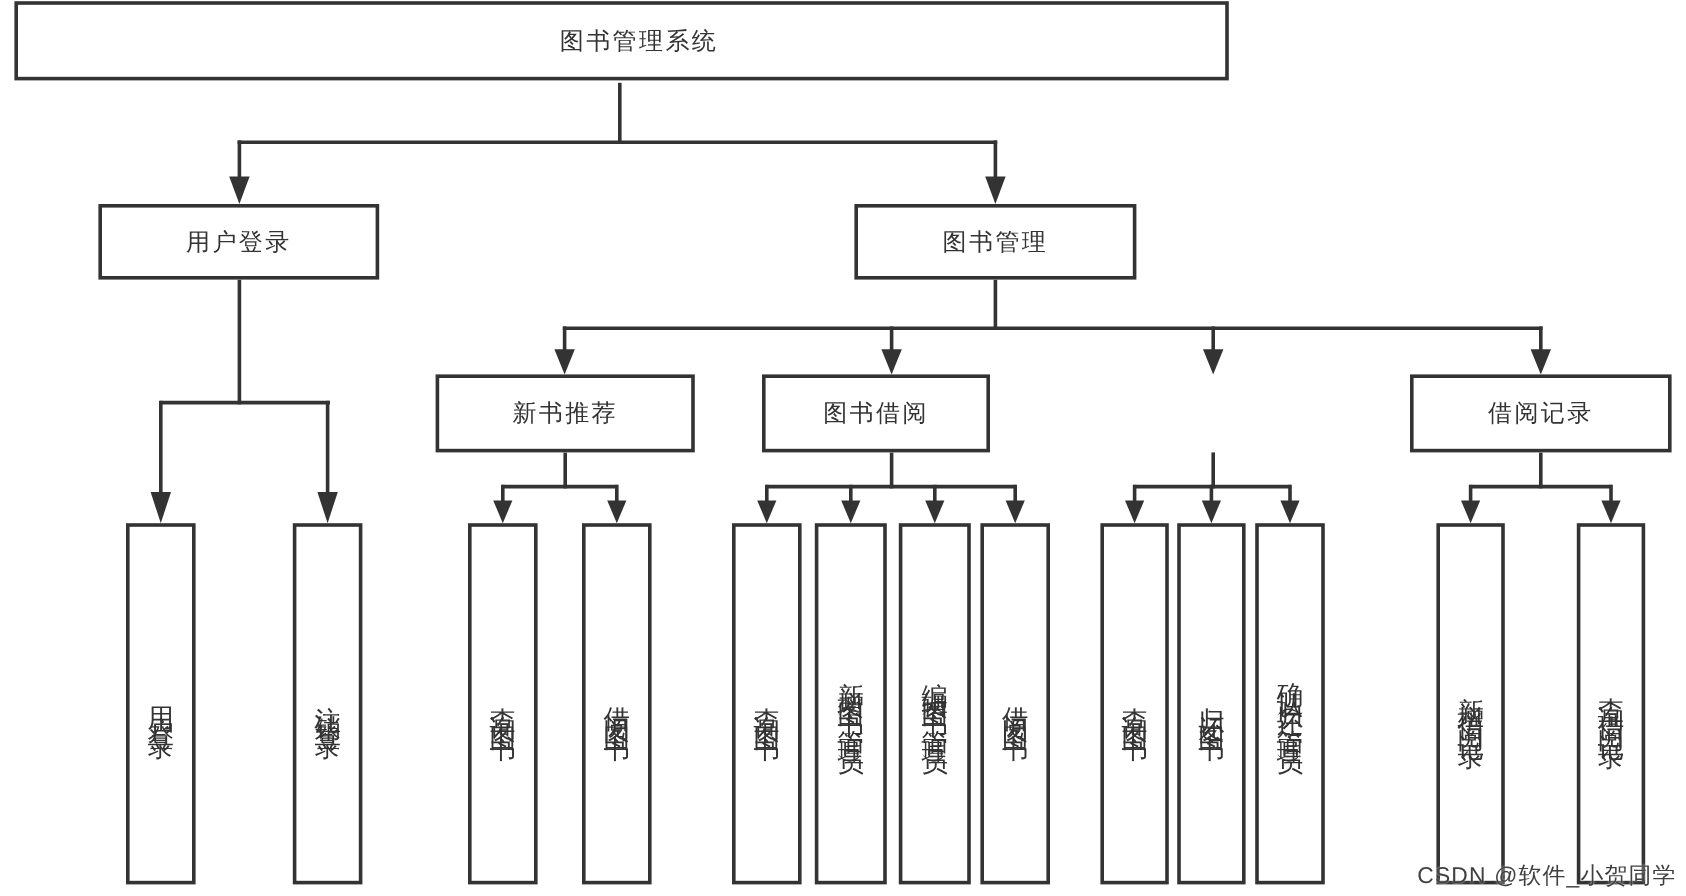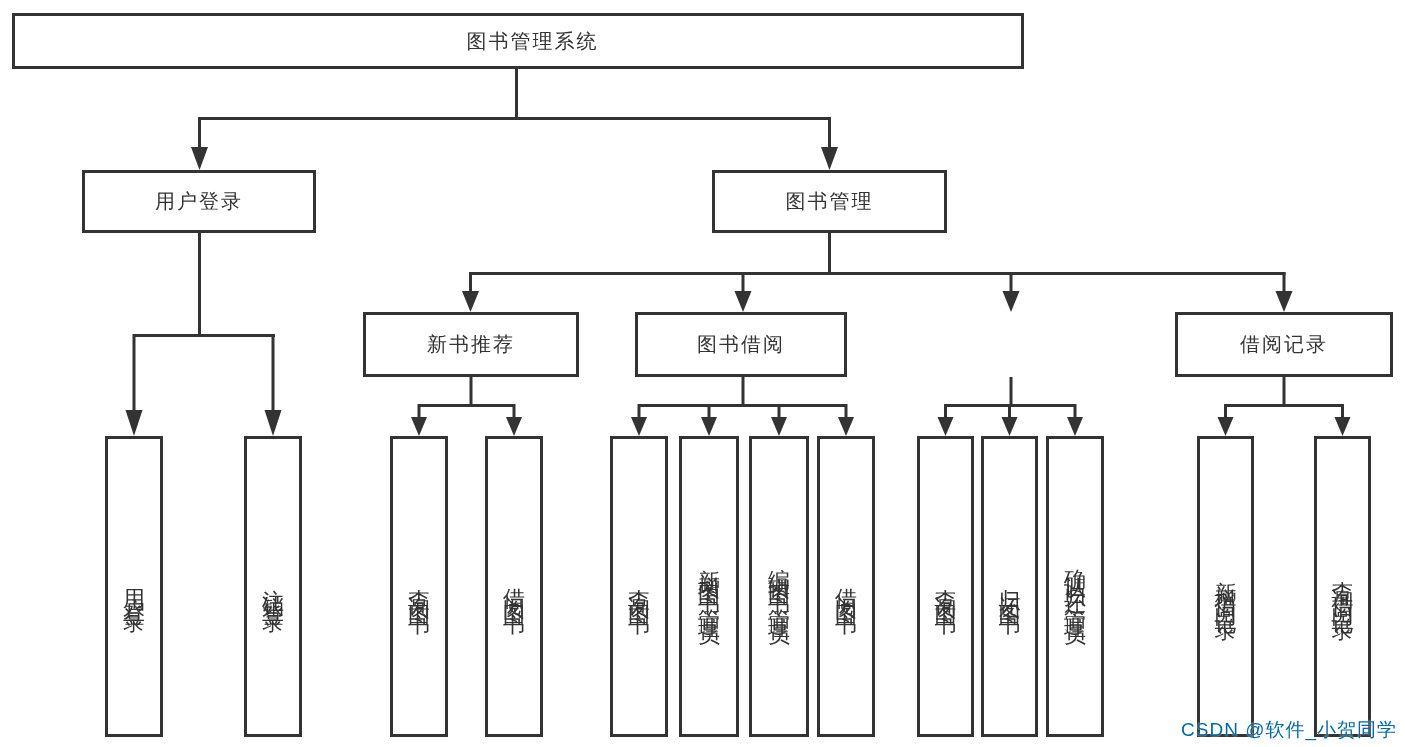--- a/index.html
+++ b/index.html
@@ -35,25 +35,25 @@
   .leaf {
     writing-mode: vertical-lr;
     text-orientation: mixed;
     font-size: 22px;
     letter-spacing: 8px;
     line-height: 1;
     white-space: normal;
     border-width: 3px;
   }
   
-  #n-root            { left: 12px;   top: 13px;  width: 1012px; height: 56px; padding-left: 29px; }
+  #n-root            { left: 12px;   top: 1px;  width: 1012px; height: 66px; padding-left: 29px; }
   #n-user-login      { left: 82px;   top: 170px; width: 234px;  height: 63px; }
   #n-book-mgmt       { left: 712px;  top: 170px; width: 235px;  height: 63px; }
   #n-new-book-rec    { left: 363px;  top: 312px; width: 216px;  height: 65px; }
-  #n-book-borrow     { left: 635px;  top: 312px; width: 212px;  height: 65px; }
+  #n-book-borrow     { left: 635px;  top: 312px; width: 190px;  height: 65px; }
   #n-current-borrow  { left: 903px;  top: 312px; width: 216px;  height: 65px; }
   #n-borrow-records  { left: 1175px; top: 312px; width: 218px;  height: 65px; }
   .leaf              { top: 436px; height: 301px; width: 58px; }
   #l-user-login      { left: 105px; }
   #l-logout          { left: 244px; }
   #l-query-book-a    { left: 390px; }
   #l-borrow-book-a   { left: 485px; }
   #l-query-book-b    { left: 610px; }
   #l-add-book        { left: 679px; width: 60px; }
   #l-edit-book       { left: 749px; width: 60px; }
@@ -62,21 +62,21 @@
   #l-return-book     { left: 981px; width: 57px; }
   #l-confirm-return  { left: 1046px; }
   #l-add-record      { left: 1197px; width: 57px; }
   #l-query-record    { left: 1314px; width: 57px; }
   .watermark {
     position: absolute;
     right: 8px;
     bottom: 4px;
     font-size: 19px;
     letter-spacing: 1px;
-    color: #0369a1;
+    color: #404040;
     text-shadow: 0 0 2px rgba(255,255,255,0.9);
     z-index: 5;
   }
 </style>
 </head>
 <body>
 
 <div class="canvas">
 
   <svg class="connectors" viewBox="0 0 1405 747" xmlns="http://www.w3.org/2000/svg">

